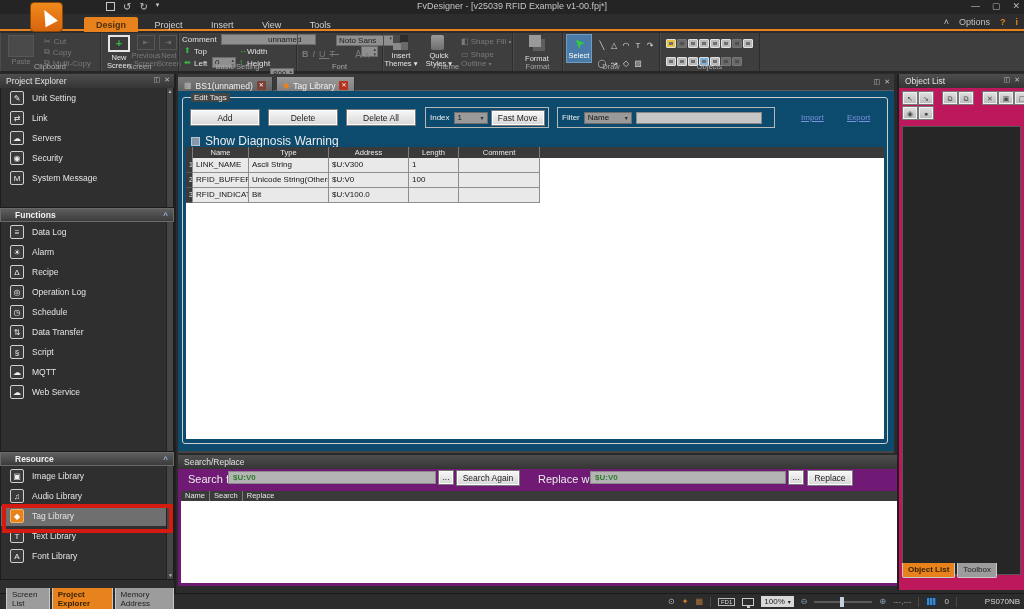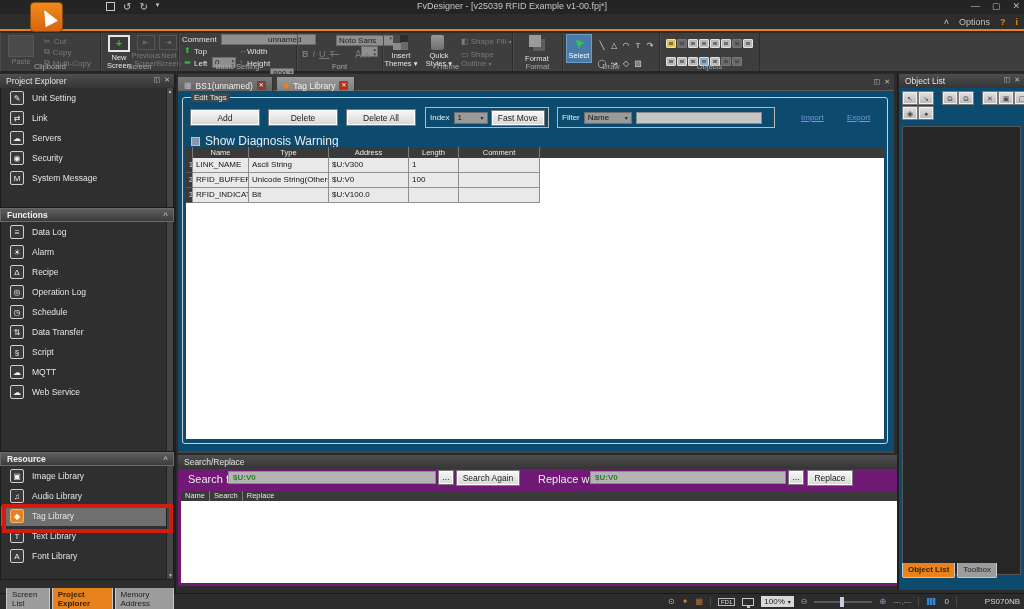--- a/index.html
+++ b/index.html
@@ -42,21 +42,21 @@
   
   .panel-header { height:14px; background:linear-gradient(#4e4e4e,#353535); font-size:8.5px; color:#e2e2e2; padding:2px 4px 0 6px; position:relative; }
   .hdr-icons { position:absolute; right:4px; top:2px; font-size:7px; color:#bdbdbd; display:flex; gap:4px; }
   #left-panel { position:absolute; left:0; top:74px; width:176px; height:522px; background:#2e2e2e; border-right:2px solid #1f1f1f; }
   .tree-box { background:#2f2f2f; border:1px solid #1c1c1c; border-top:none; position:relative; }
   .tree-item { height:20px; display:flex; align-items:center; }
   .tree-item.selected { background:#6f6f6f; }
   .tree-ico { width:14px; height:14px; border:1px solid #d0d0d0; border-radius:2px; margin:0 8px 0 9px; font-size:8px; color:#eee; text-align:center; line-height:13px; flex:0 0 auto; background:#3a3a3a; }
   .tree-ico.orange { background:#e8821c; border-color:#f2b46a; color:#fff; }
   .tree-lbl { font-size:8.5px; color:#e4e4e4; white-space:nowrap; }
-  .sec-header { height:14px; background:linear-gradient(#5e5e5e,#3c3c3c); border:1px solid #6a6a6a; font-size:8.5px; font-weight:bold; color:#f0f0f0; padding:1px 4px 0 6px; position:relative; }
+  .sec-header { height:14px; background:linear-gradient(#5e5e5e,#3c3c3c); border:1px solid #6a6a6a; font-size:8.5px; font-weight:bold; color:#f0f0f0; padding:1px 4px 0 14px; position:relative; }
   .sec-header .caret { position:absolute; right:5px; top:1px; color:#8fb0d8; font-size:8px; }
   .vscroll { position:absolute; right:0; top:0; bottom:0; width:7px; background:#454545; border-left:1px solid #222; font-size:5px; color:#bbb; text-align:center; }
   #red-annotation { position:absolute; left:2px; top:430px; width:171px; height:29px; border:4px solid #d51a10; z-index:50; pointer-events:none; }
   .bottom-tabs { position:absolute; bottom:-16px; left:6px; display:flex; gap:2px; z-index:40; }
   .btab { font-size:8px; padding:2px 5px 3px 5px; background:#9c9c9c; color:#1e1e1e; border:1px solid #c9c9c9; border-top:none; border-radius:0 0 2px 2px; }
   .btab.active { background:#e8821c; color:#39220033; color:#3a2300; font-weight:bold; }
 
   
   #center { position:absolute; left:178px; top:74px; width:716px; height:512px; background:#454545; }
   #doc-tabbar { position:absolute; left:0; top:0; width:716px; height:17px; background:#3a3a3a; border-bottom:1px solid #5c5c5c; }
@@ -93,21 +93,21 @@
   #searchreplace { position:absolute; left:0; top:379px; width:864px; height:133px; background:#701a75; border-top:2px solid #2a2a2a; }
   #sr-controls { position:absolute; left:0; top:14px; width:716px; height:20px; }
   .sr-lbl { font-size:11px; color:#ececec; position:absolute; top:4px; }
   .sr-input { position:absolute; top:2px; height:13px; background:#b4b4b4; border:1px solid #8a8a8a; font-size:8px; color:#2e7d2e; font-weight:bold; padding:1px 0 0 4px; }
   .dots-btn { position:absolute; top:2px; width:14px; height:13px; }
   #sr-table { position:absolute; left:3px; top:36px; right:3px; bottom:3px; background:#fff; }
   #sr-thead { height:10px; background:#3a3a3a; display:flex; }
   #sr-thead div { font-size:7.5px; color:#e6e6e6; border-right:1px solid #7c7c7c; padding:0 4px; line-height:10px; }
 
   
-  #right-panel { position:absolute; left:897px; top:74px; width:127px; height:516px; background:#0c4a6e; border-left:2px solid #1f1f1f; }
+  #right-panel { position:absolute; left:897px; top:74px; width:127px; height:516px; background:#be185d; border-left:2px solid #1f1f1f; }
   .minibtn { width:14px; height:12px; background:linear-gradient(#dedede,#bdbdbd); border:1px solid #f0f0f0; outline:1px solid #777; font-size:7px; color:#4a4a4a; text-align:center; line-height:11px; display:inline-block; }
   #ol-list { position:absolute; left:3px; top:52px; width:119px; height:449px; background:#262626; border:1px solid #565656; }
 
   
   #statusbar { position:absolute; left:0; top:593px; width:1024px; height:16px; background:#2c2c2c; border-top:1px solid #191919; }
   #status-right { position:absolute; right:4px; top:0; height:15px; display:flex; align-items:center; gap:7px; font-size:8px; color:#c9c9c9; }
   .sep { width:1px; height:10px; background:#4a4a4a; }
   #fd1 { border:1px solid #b9b9b9; font-size:6px; padding:0 2px; color:#ddd; }
   #monitor { width:12px; height:8px; border:1px solid #c9c9c9; position:relative; }
   #monitor::after { content:""; position:absolute; left:4px; bottom:-3px; width:3px; height:3px; background:#c9c9c9; }
@@ -132,20 +132,27 @@
     <span>↺</span>
     <span>↻</span>
     <span style="font-size:7px;">▾</span>
   </div>
 </div>
 <div id="appicon">
     <div class="cursor"></div>
   </div>
 
 <div id="tabrow">
+  <div id="tabrow-tabs">
+    <span class="rtab active">Design</span>
+    <span class="rtab">Project</span>
+    <span class="rtab">Insert</span>
+    <span class="rtab">View</span>
+    <span class="rtab">Tools</span>
+  </div>
   <div id="tabrow-right">
     <span>˄</span>
     <span>Options</span>
     <span class="orange-glyph">?</span>
     <span class="orange-glyph">i</span>
   </div>
 </div>
 
 <div id="ribbon">
 

